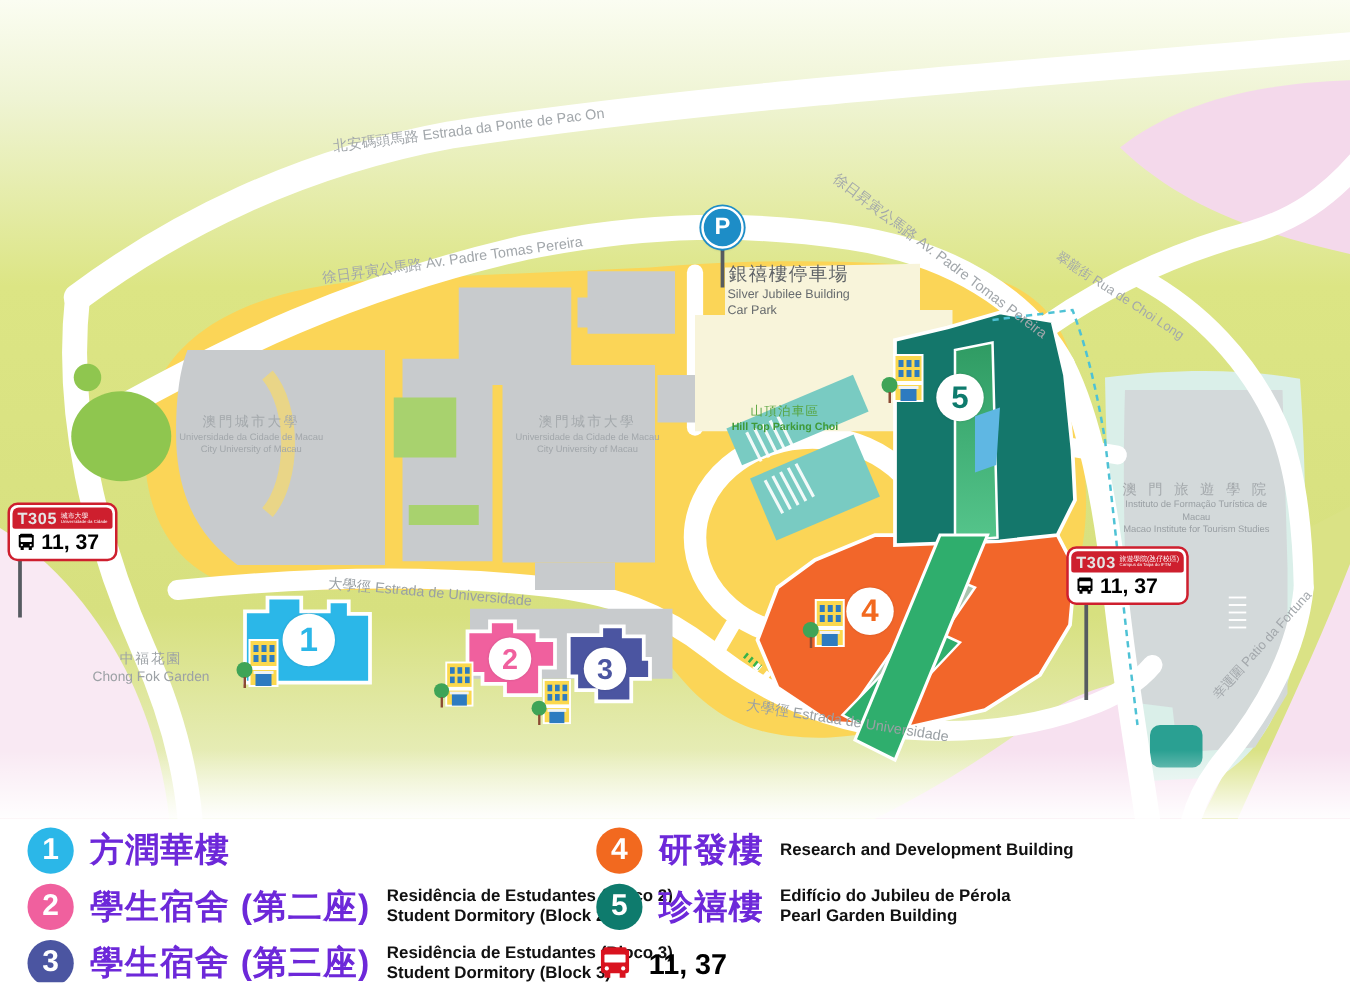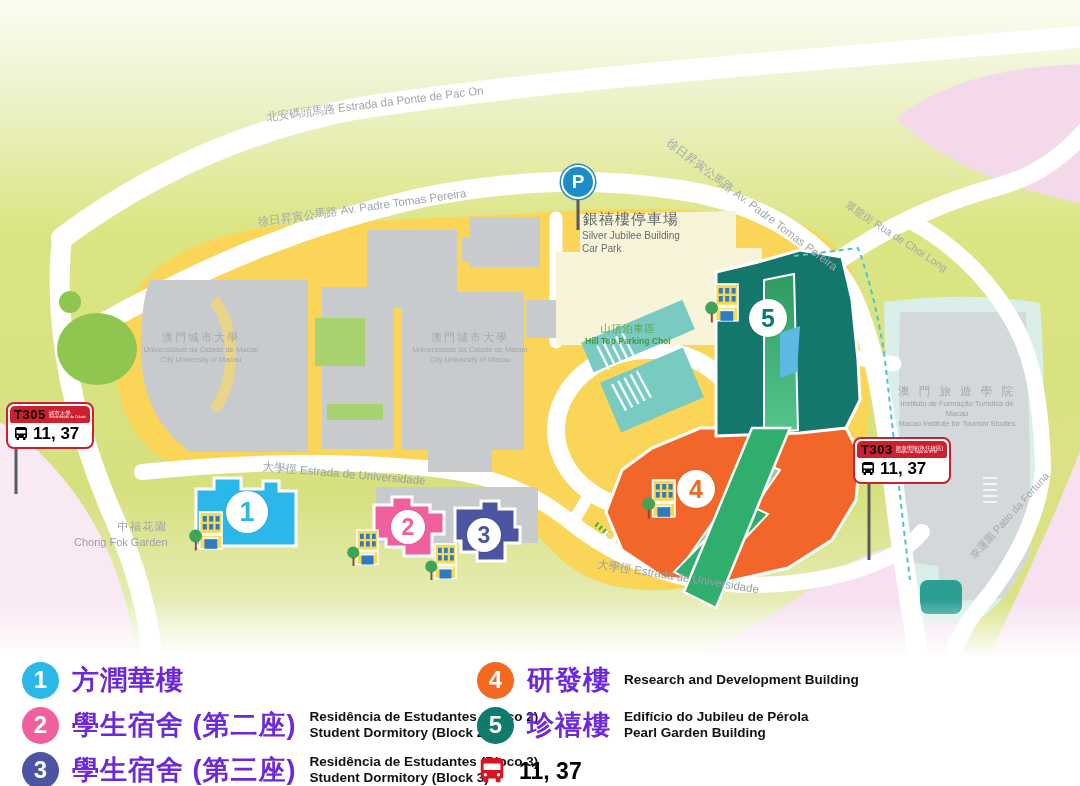--- a/index.html
+++ b/index.html
@@ -14,36 +14,36 @@
   
   .al{position:absolute;text-align:center;transform:translate(-50%,-50%);color:#a2a7ab;}
   .al .zh{font-size:11px;letter-spacing:2px;color:#a4a9ac;display:block;}
   .al .sm{font-size:7.5px;line-height:1.3;display:block;}
   .al-left{position:absolute;text-align:left;color:#676b6e;}
   .al-left .zh{font-size:15px;letter-spacing:1px;display:block;color:#606467;text-align:center;}
   .al-left .sm{font-size:10px;line-height:1.32;display:block;}
   .al-green{position:absolute;text-align:center;transform:translate(-50%,-50%);}
   .al-green .zh{font-size:10px;color:#57a43e;display:block;letter-spacing:1px;}
   .al-green .sm{font-size:8.5px;font-weight:bold;color:#3f9a37;display:block;}
-  .al-garden{position:absolute;text-align:right;color:#9ca1a5;}
+  .al-garden{position:absolute;text-align:center;color:#9ca1a5;}
   .al-garden .zh{font-size:11px;letter-spacing:1.5px;display:block;margin-bottom:2px;}
   .al-garden .sm{font-size:11px;display:block;}
 
   
   .mk{position:absolute;transform:translate(-50%,-50%);background:#fff;border-radius:50%;
       display:flex;align-items:center;justify-content:center;font-weight:bold;
       box-shadow:0 0 2px rgba(0,0,0,.15);}
   .mk-p{background:#1d8dc7;color:#fff;border:2.5px solid #fff;box-shadow:0 0 0 1.5px #1d8dc7, 0 1px 2px rgba(0,0,0,.25);}
 
   
   .bus-sign{position:absolute;background:#fff;border:2px solid #ce1f2e;border-radius:8px;
             padding:2px;z-index:5;}
   .bus-top{background:#ce1f2e;border-radius:5px 5px 2px 2px;display:flex;align-items:center;
            gap:3px;padding:1px 4px;}
-  .bus-code{color:#000000;font-weight:bold;font-size:13px;letter-spacing:.5px;}
+  .bus-code{color:#e5e5e5;font-weight:bold;font-size:13px;letter-spacing:.5px;}
   .bus-names{display:flex;flex-direction:column;line-height:1.1;color:#fff;}
   .bus-names .n1{font-size:5.5px;}
   .bus-names .n2{font-size:3.5px;}
   .bus-routes{display:flex;align-items:center;gap:4px;padding:1px 3px;color:#000;
               font-weight:bold;font-size:17px;}
   .bus-ic{width:16px;height:16px;color:#000;}
 
   
   .legend{position:absolute;left:0;top:656px;width:1080px;height:130px;background:#fff;}
   .lg-col{position:absolute;top:4px;}

